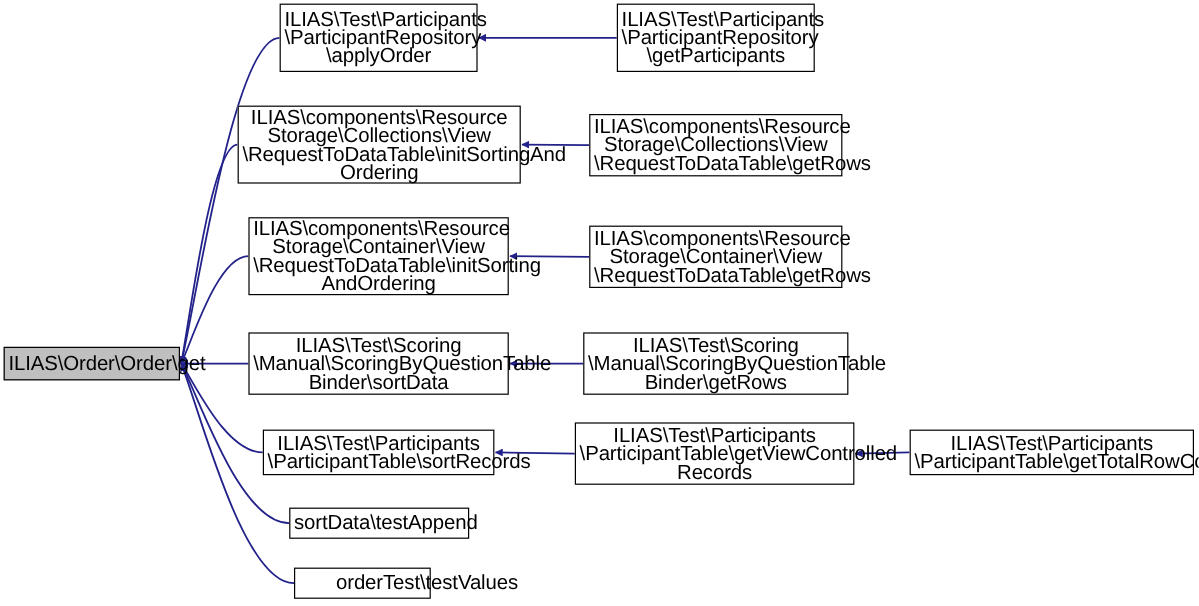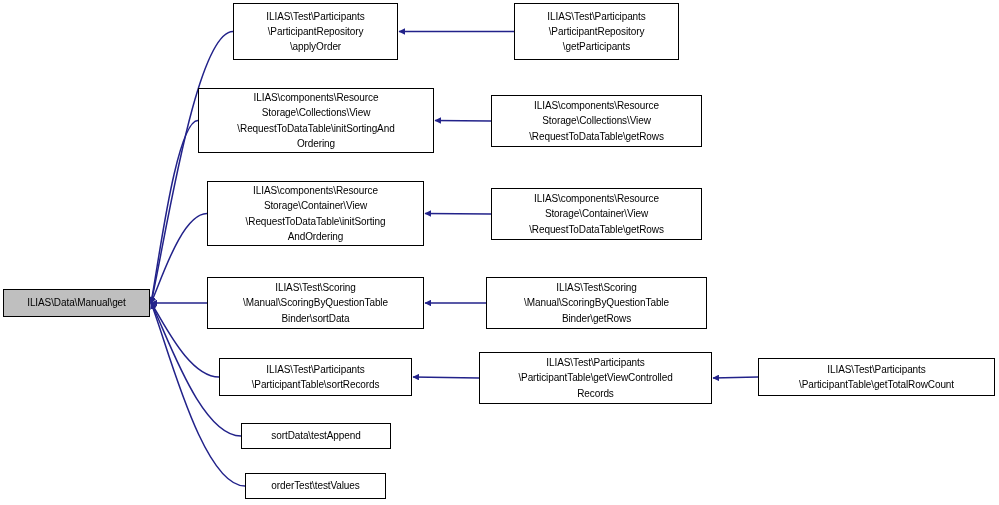--- a/index.html
+++ b/index.html
@@ -23,21 +23,21 @@
     width: 999px;
     height: 505px;
     pointer-events: none;
   }
   .node {
     position: absolute;
     box-sizing: border-box;
     border: 1px solid #000000;
     background: #ffffff;
     color: #000000;
-    font-size: 10px;
+    font-size: 17px;
     line-height: 15.2px;
     text-align: center;
     display: flex;
     align-items: center;
     justify-content: center;
     white-space: pre-line;
     letter-spacing: -0.1px;
     z-index: 5;
   }
   .node.root {
@@ -69,21 +69,21 @@
       <path d="M 241 436 C 200.05 436, 166.38 332.26, 151 303" fill="none" stroke="#22228a" stroke-width="1.5" marker-end="url(#arrow)"></path>
       <path d="M 245 486 C 202.25 486, 167.1 343.26, 151 303" fill="none" stroke="#22228a" stroke-width="1.5" marker-end="url(#arrow)"></path>
       <path d="M 514 31.5 L 399 31.5" fill="none" stroke="#22228a" stroke-width="1.5" marker-end="url(#arrow)"></path>
       <path d="M 491 121 L 435 120.5" fill="none" stroke="#22228a" stroke-width="1.5" marker-end="url(#arrow)"></path>
       <path d="M 491 214 L 425 213.5" fill="none" stroke="#22228a" stroke-width="1.5" marker-end="url(#arrow)"></path>
       <path d="M 486 303 L 425 303" fill="none" stroke="#22228a" stroke-width="1.5" marker-end="url(#arrow)"></path>
       <path d="M 479 378 L 413 377" fill="none" stroke="#22228a" stroke-width="1.5" marker-end="url(#arrow)"></path>
       <path d="M 758 377 L 713 378" fill="none" stroke="#22228a" stroke-width="1.5" marker-end="url(#arrow)"></path>
     </svg>
   <div id="nodes-layer">
-      <div class="node root" style="left: 3px; top: 289px; width: 147px; height: 28px;"><span class="label">ILIAS\Data\Manual\get</span></div>
+      <div class="node root" style="left: 3px; top: 289px; width: 147px; height: 28px;"><span class="label">ILIAS\Order\Order\get</span></div>
       <div class="node" style="left: 233px; top: 3px; width: 165px; height: 57px;"><span class="label">ILIAS\Test\Participants
 \ParticipantRepository
 \applyOrder</span></div>
       <div class="node" style="left: 514px; top: 3px; width: 165px; height: 57px;"><span class="label">ILIAS\Test\Participants
 \ParticipantRepository
 \getParticipants</span></div>
       <div class="node" style="left: 198px; top: 88px; width: 236px; height: 65px;"><span class="label">ILIAS\components\Resource
 Storage\Collections\View
 \RequestToDataTable\initSortingAnd
 Ordering</span></div>
@@ -104,15 +104,15 @@
 \Manual\ScoringByQuestionTable
 Binder\getRows</span></div>
       <div class="node" style="left: 219px; top: 358px; width: 193px; height: 38px;"><span class="label">ILIAS\Test\Participants
 \ParticipantTable\sortRecords</span></div>
       <div class="node" style="left: 479px; top: 352px; width: 233px; height: 52px;"><span class="label">ILIAS\Test\Participants
 \ParticipantTable\getViewControlled
 Records</span></div>
       <div class="node" style="left: 758px; top: 358px; width: 237px; height: 38px;"><span class="label">ILIAS\Test\Participants
 \ParticipantTable\getTotalRowCount</span></div>
       <div class="node" style="left: 241px; top: 423px; width: 150px; height: 26px;"><span class="label">sortData\testAppend</span></div>
-      <div class="node" style="left: 245px; top: 473px; width: 141px; height: 26px;"><span class="label">orderTest\testValues</span></div>
+      <div class="node" style="left: 245px; top: 473px; width: 114px; height: 26px; padding-left: 31px;"><span class="label">orderTest\testValues</span></div>
     </div>
 </div>
 
 </body></html>

